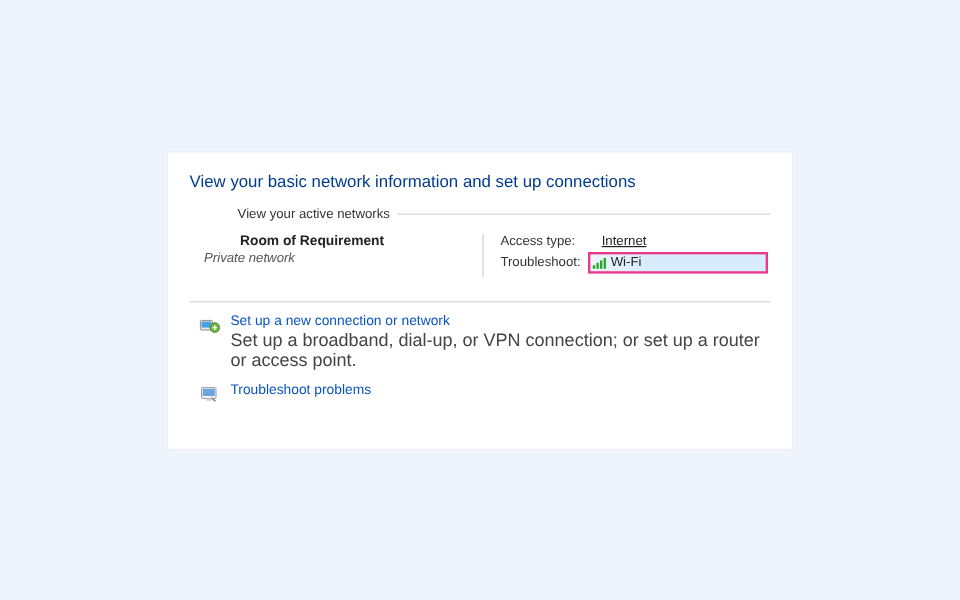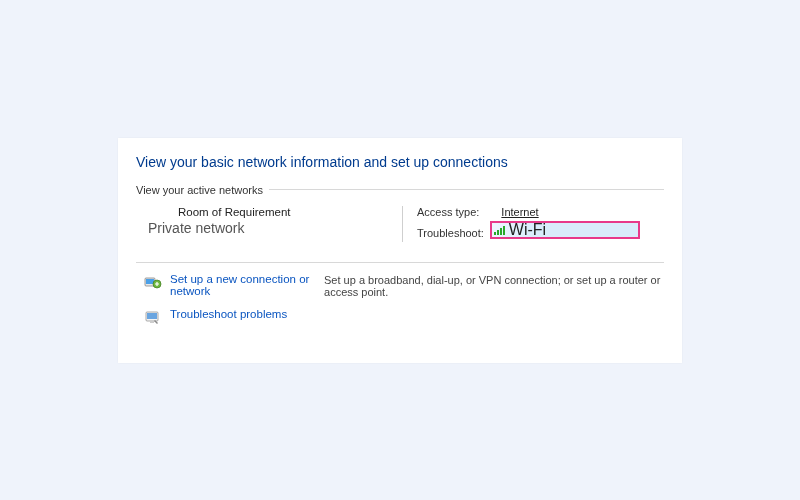--- a/index.html
+++ b/index.html
@@ -12,21 +12,21 @@
       font-size: 11px;
       background: #eff3fb;
       width: 800px;
       height: 500px;
       display: flex;
       align-items: center;
       justify-content: center;
     }
     .panel {
       background: #ffffff;
-      width: 564px;
+      width: 520px;
       padding: 16px 18px 22px 18px;
       box-shadow: 0 0 2px rgba(0,0,0,0.05);
     }
     .header {
       color: #003b8e;
       font-size: 14px;
       font-weight: 400;
       margin-bottom: 14px;
     }
     .groupbox {
@@ -35,74 +35,76 @@
     .group-title-row {
       display: flex;
       align-items: center;
       margin-bottom: 10px;
     }
     .group-title {
       font-size: 11px;
       color: #333;
       white-space: nowrap;
       padding-right: 6px;
+      margin-left: 40px;
     }
     .group-line {
       flex: 1;
       height: 1px;
       background: #d8d8d8;
     }
     .active-networks-body {
       display: flex;
       padding: 0 4px 6px 8px;
     }
     .net-left {
       flex: 0 0 50%;
       padding-left: 4px;
     }
     .net-right {
       flex: 1;
       border-left: 1px solid #cfcfcf;
       padding-left: 14px;
     }
     .net-name {
-      font-weight: 400;
+      font-weight: 700;
       color: #222;
       font-size: 11.5px;
       margin-bottom: 2px;
       padding-left: 30px;
     }
     .net-profile {
       color: #555;
-      font-size: 14px;
+      font-size: 11px;
+      font-style: italic;
     }
     .kv-row {
       display: flex;
-      align-items: flex-end;
+      align-items: center;
       margin-bottom: 3px;
       font-size: 11px;
       color: #333;
     }
     .kv-label {
       white-space: nowrap;
       margin-right: 6px;
     }
     .kv-value {
       color: #222;
       text-decoration: underline;
     }
     .wifi-link {
       display: inline-flex;
       align-items: center;
       border: 2px solid #e83a8a;
       background: linear-gradient(to right, #eef6ff, #d9ecfb 30%, #d9ecfb);
       padding: 0 6px 0 2px;
       height: 18px;
       min-width: 150px;
-      font-size: 16px;
+      font-size: 11px;
       color: #222;
     }
     .wifi-icon {
       display: inline-flex;
       align-items: flex-end;
       gap: 1px;
       margin-right: 4px;
       height: 10px;
     }
     .bar {
@@ -121,32 +123,31 @@
     }
     .setting-icon {
       width: 18px;
       height: 18px;
       margin-right: 8px;
       flex-shrink: 0;
       margin-top: 1px;
     }
     .setting-text {
       display: flex;
-      flex-direction: row;
-      align-items: flex-end;
+      flex-direction: column;
     }
     .setting-link {
       color: #0a55c0;
       font-size: 11.5px;
       cursor: pointer;
       margin-bottom: 1px;
     }
     .setting-desc {
       color: #444;
-      font-size: 11px;
+      font-size: 15px;
     }
   </style>
 </head>
 <body>
 
 <div class="panel">
 
   <div class="header">View your basic network information and set up connections</div>
 
   <div class="groupbox">

